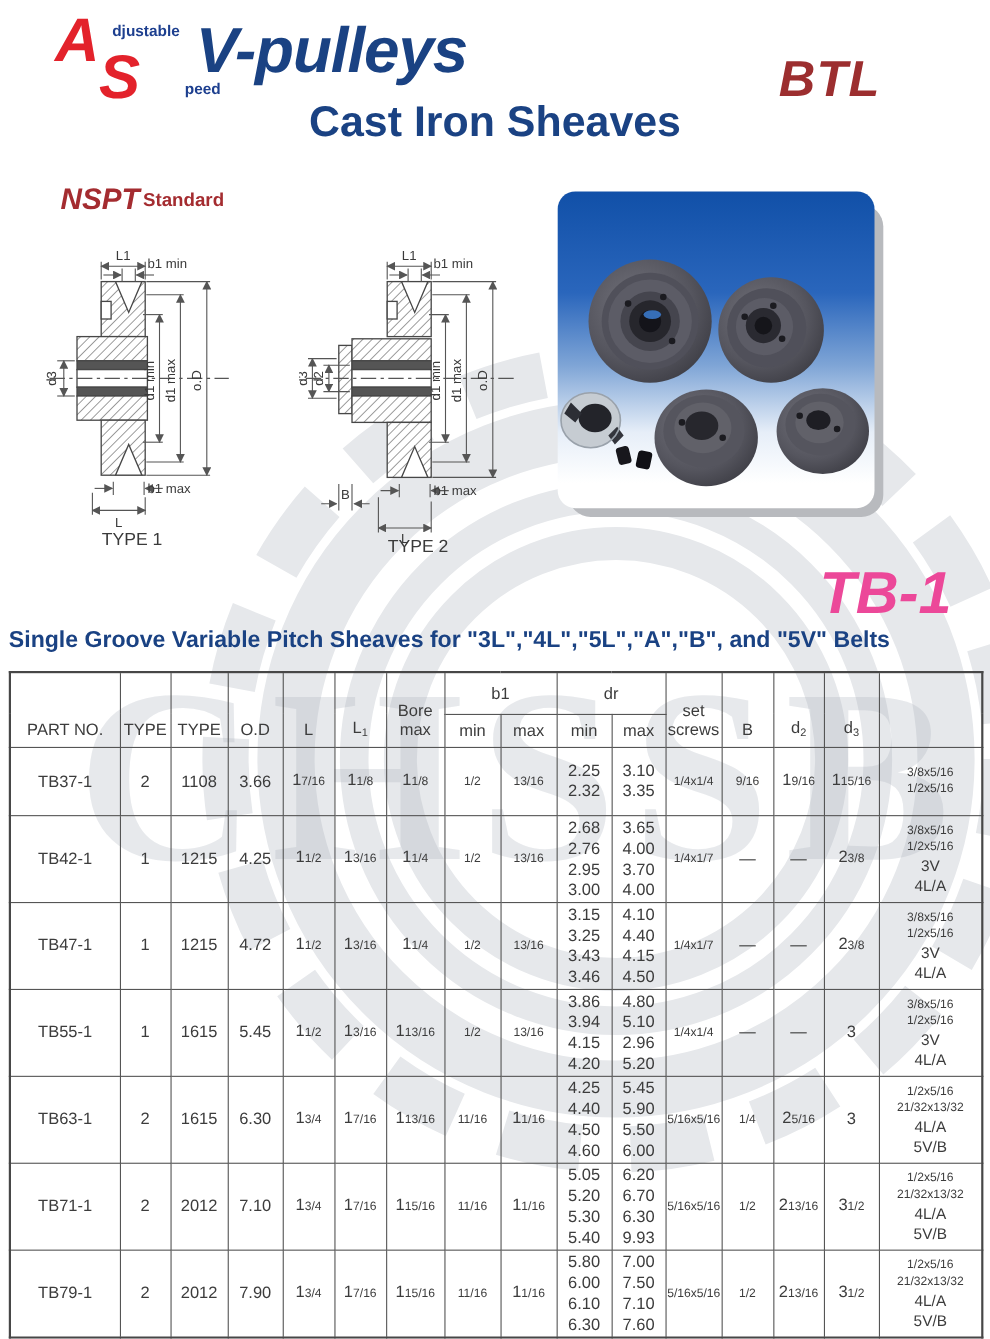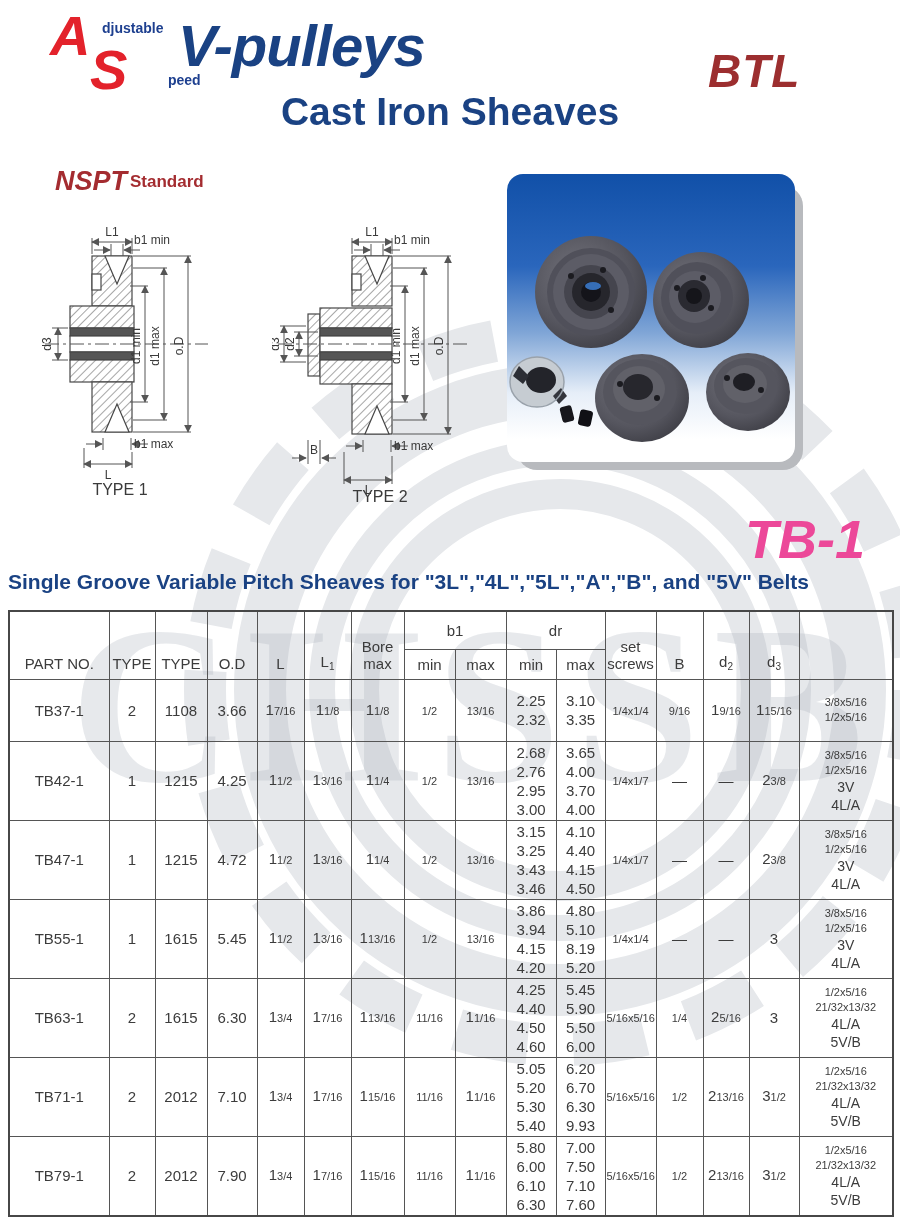--- a/index.html
+++ b/index.html
@@ -405,21 +405,21 @@
         <td><span class="vb">TB55-1</span></td>
         <td><span class="vb">1</span></td>
         <td><span class="vb">1615</span></td>
         <td><span class="vb">5.45</span></td>
         <td><span class="vb">1</span><span class="vs">1/2</span></td>
         <td><span class="vb">1</span><span class="vs">3/16</span></td>
         <td><span class="vb">1</span><span class="vs">13/16</span></td>
         <td><span class="vs">1/2</span></td>
         <td><span class="vs">13/16</span></td>
         <td><span class="vb">3.86</span><br><span class="vb">3.94</span><br><span class="vb">4.15</span><br><span class="vb">4.20</span></td>
-        <td><span class="vb">4.80</span><br><span class="vb">5.10</span><br><span class="vb">8.19</span><br><span class="vb">5.20</span></td>
+        <td><span class="vb">4.80</span><br><span class="vb">5.10</span><br><span class="vb">2.96</span><br><span class="vb">5.20</span></td>
         <td><span class="vs">1/4x1/4</span></td>
         <td><span class="vb">—</span></td>
         <td><span class="vb">—</span></td>
         <td><span class="vb">3</span></td>
         <td>
           <div class="belt-s">3/8x5/16</div>
           <div class="belt-s">1/2x5/16</div>
           <div class="belt-m">3V</div>
           <div class="belt-m">4L/A</div>
         </td>

